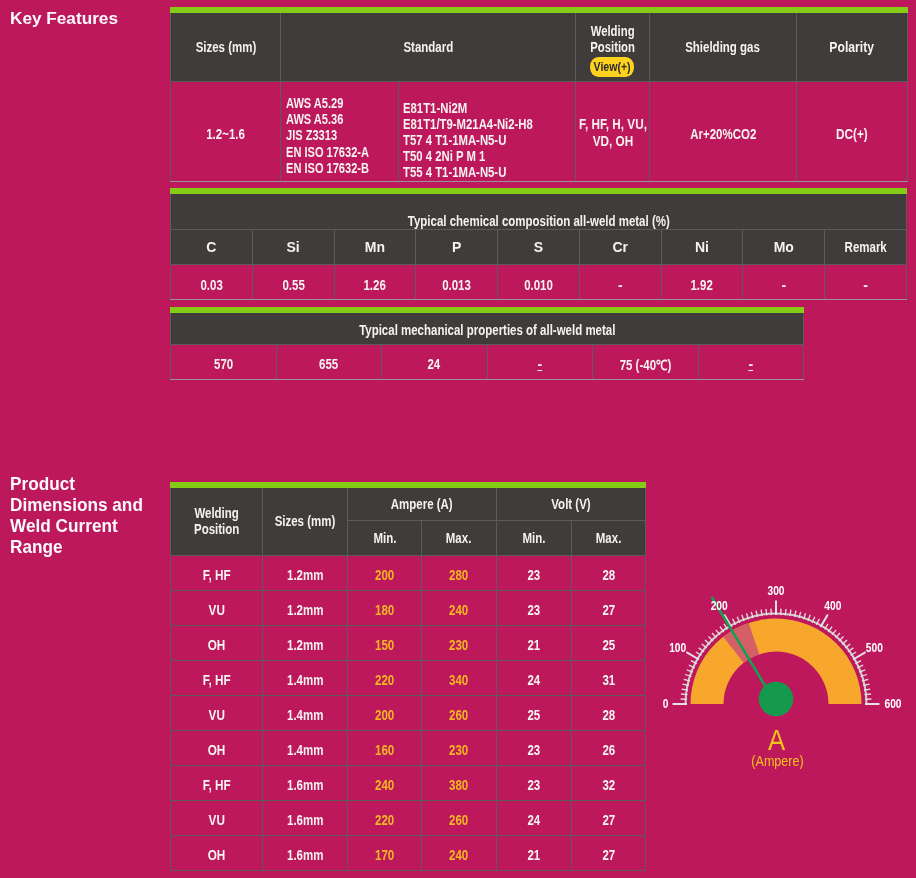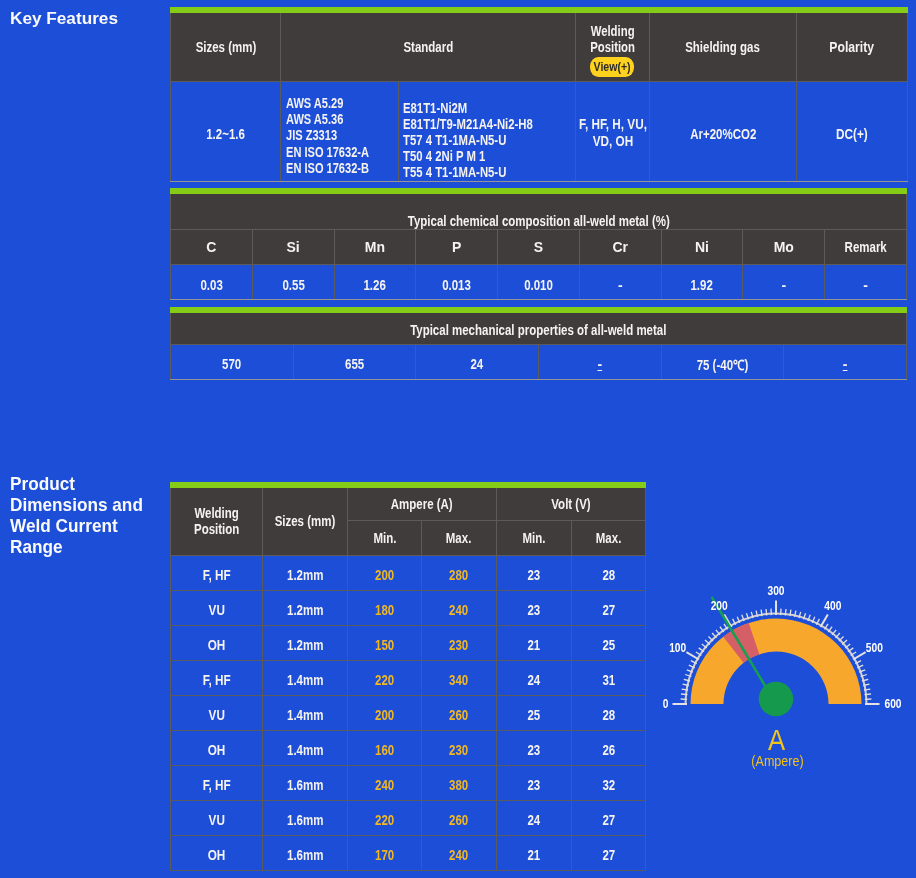--- a/index.html
+++ b/index.html
@@ -1,15 +1,15 @@
 <!DOCTYPE html>
 <html><head><meta charset="utf-8">
 <style>
 html,body{margin:0;padding:0;background:#312d2d;}
-#page{position:relative;width:916px;height:878px;background:#1d4ed8;overflow:hidden;
+#page{position:relative;width:916px;height:878px;background:#be185d;overflow:hidden;
   font-family:"Liberation Sans",sans-serif;color:#f5f3f0;}
 h2{margin:0;font-weight:bold;color:#fafafa;}
 table{border-collapse:collapse;table-layout:fixed;position:absolute;}
 td{border:1px solid #5d5a5a;font-size:14px;font-weight:bold;text-align:center;
   vertical-align:middle;color:#f5f3f0;padding:0;}
 .hd{background:#403c3c;}
 .ot{border-top:6px solid #84cc16;}
 .ob{border-bottom:1px solid #979494;}
 .am{color:#f1b722;}
 .sq{display:inline-block;transform:scaleX(0.82);}
@@ -76,21 +76,21 @@
           <td class="ob pt"><span class="sq">0.013</span></td>
           <td class="ob pt"><span class="sq">0.010</span></td>
           <td class="ob pt">-</td>
           <td class="ob pt"><span class="sq">1.92</span></td>
           <td class="ob pt">-</td>
           <td class="ob pt">-</td>
 </tr>
 </tbody>
     </table>
 
-<table style="left:170px;top:307px;width:737px;padding-left:8px;">
+<table style="left:170px;top:307px;width:634px;padding-left:8px;">
 <tbody>
         <tr style="height:34px;">
           <td class="hd ot" colspan="6" style="padding-top:3px;"><span class="sq">Typical mechanical properties of all-weld metal</span></td>
         </tr>
 <tr style="height:35px;text-decoration:underline;">
 <td class="ob pt"><span class="sq">570</span></td>
           <td class="ob pt"><span class="sq">655</span></td>
           <td class="ob pt"><span class="sq">24</span></td>
           <td class="ob pt">-</td>
           <td class="ob pt"><span class="sq">75 (-40℃)</span></td>

